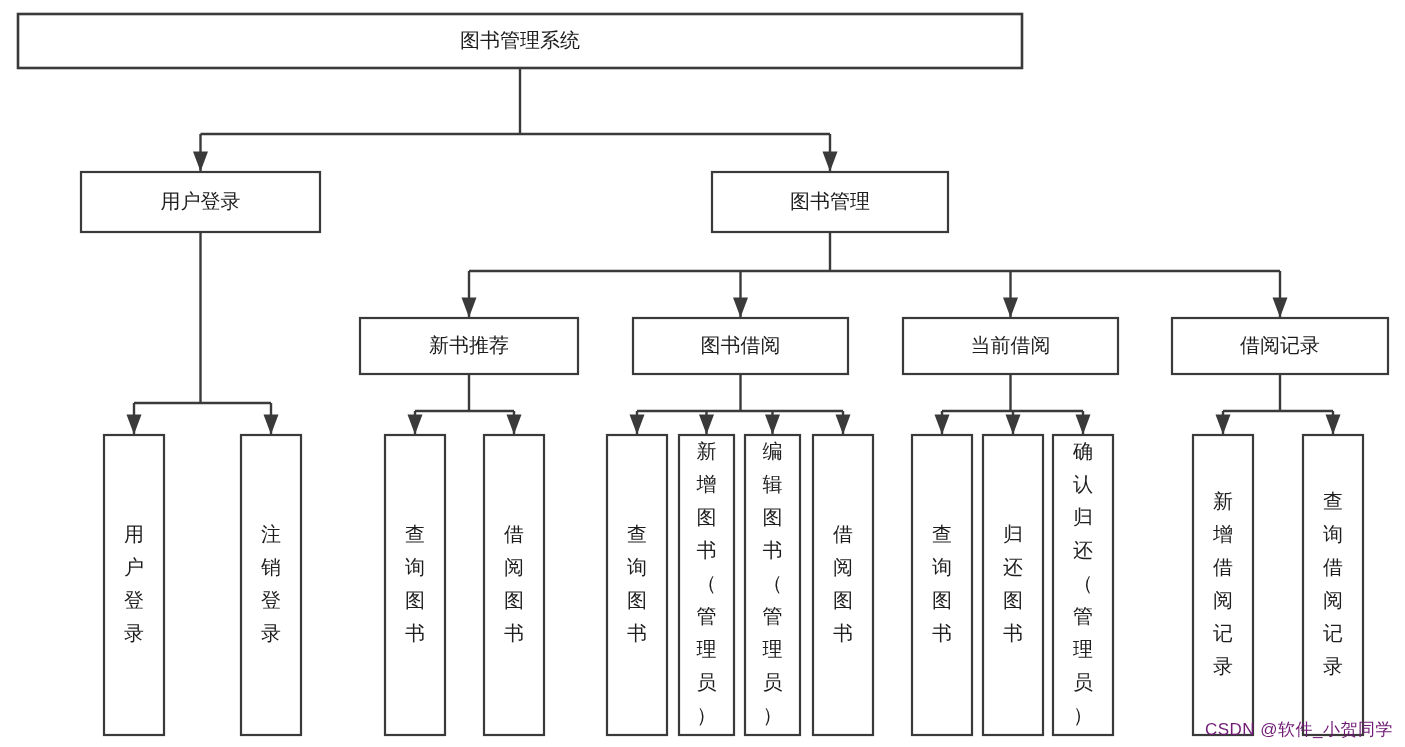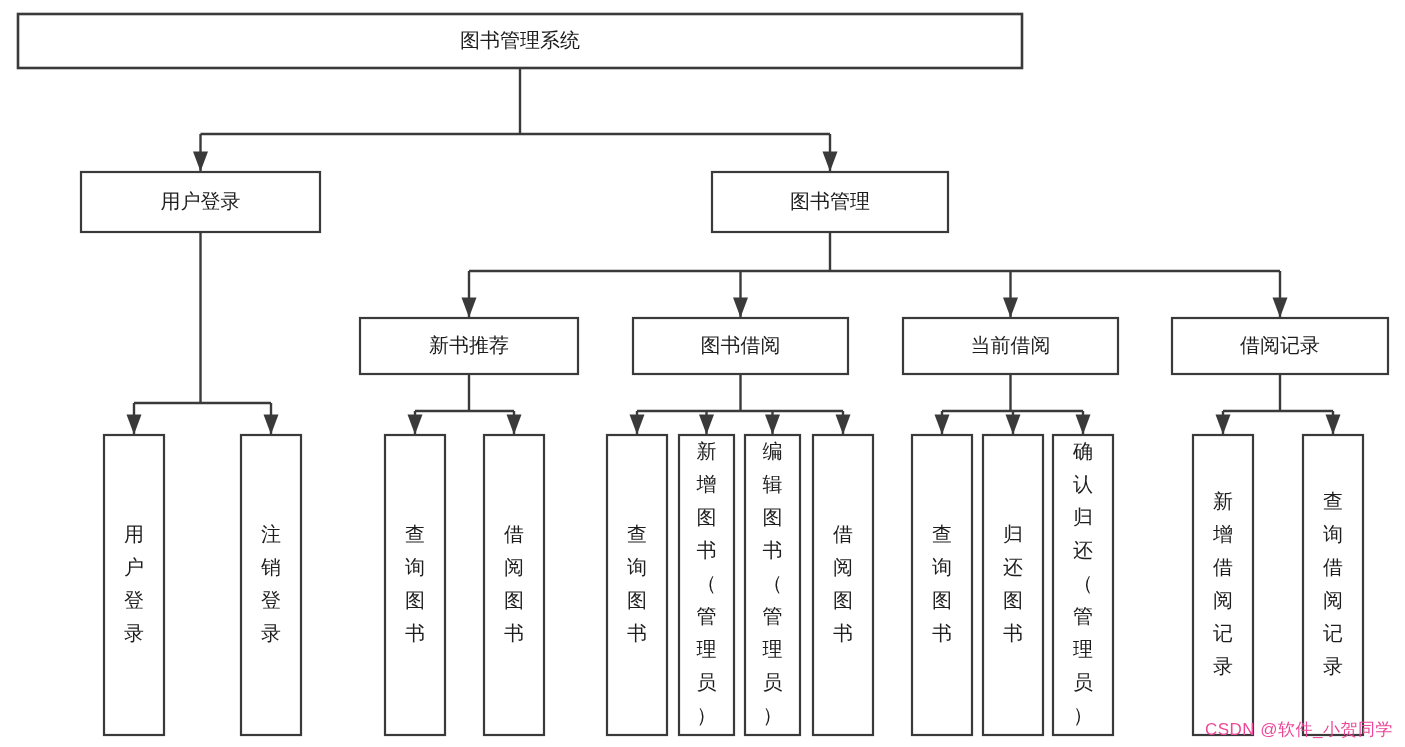--- a/index.html
+++ b/index.html
@@ -54,21 +54,21 @@
     font-size: 20px;
     fill: #1d1d1d;
     text-anchor: middle;
   }
   .watermark {
     position: absolute;
     right: 12px;
     bottom: 6px;
     font-family: "Liberation Sans", sans-serif;
     font-size: 17px;
-    color: #ec4899;
+    color: #701a75;
     letter-spacing: 0.5px;
     white-space: nowrap;
     pointer-events: none;
   }
 </style>
 </head>
 <body>
 
 <div id="canvas">
   <svg id="diagram" viewBox="0 0 1405 747">

